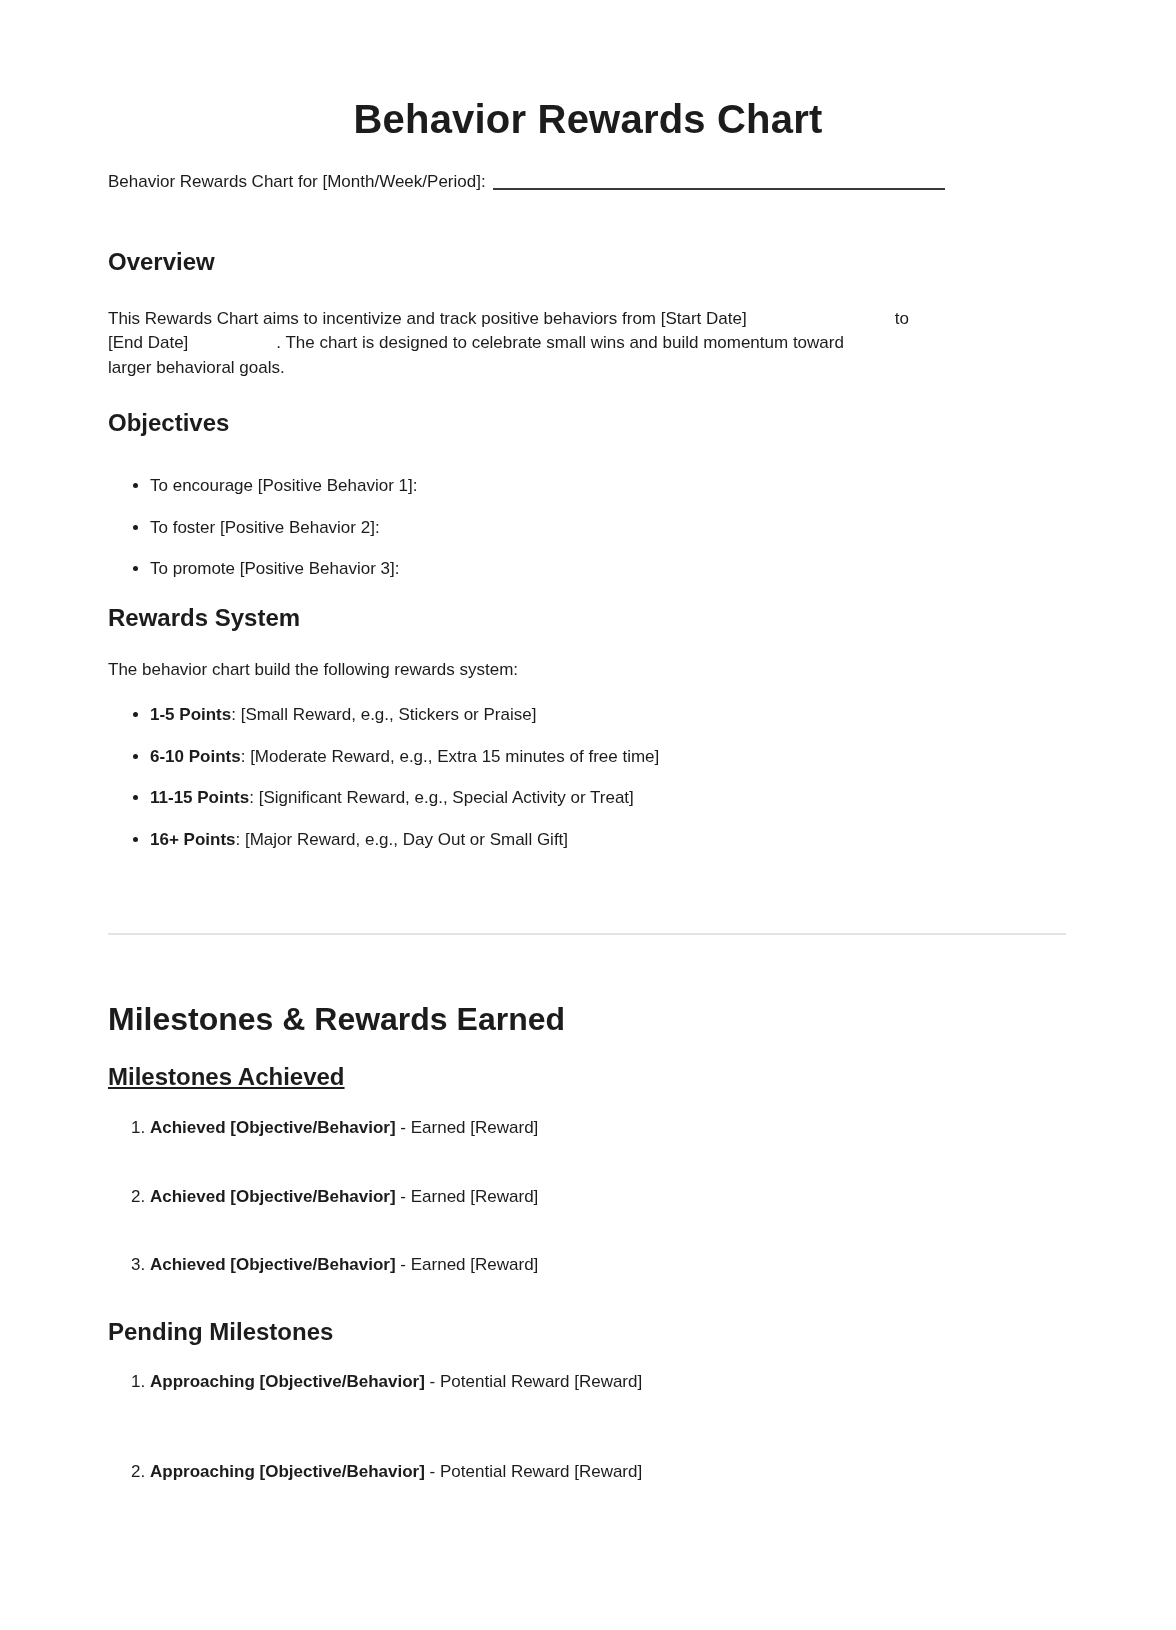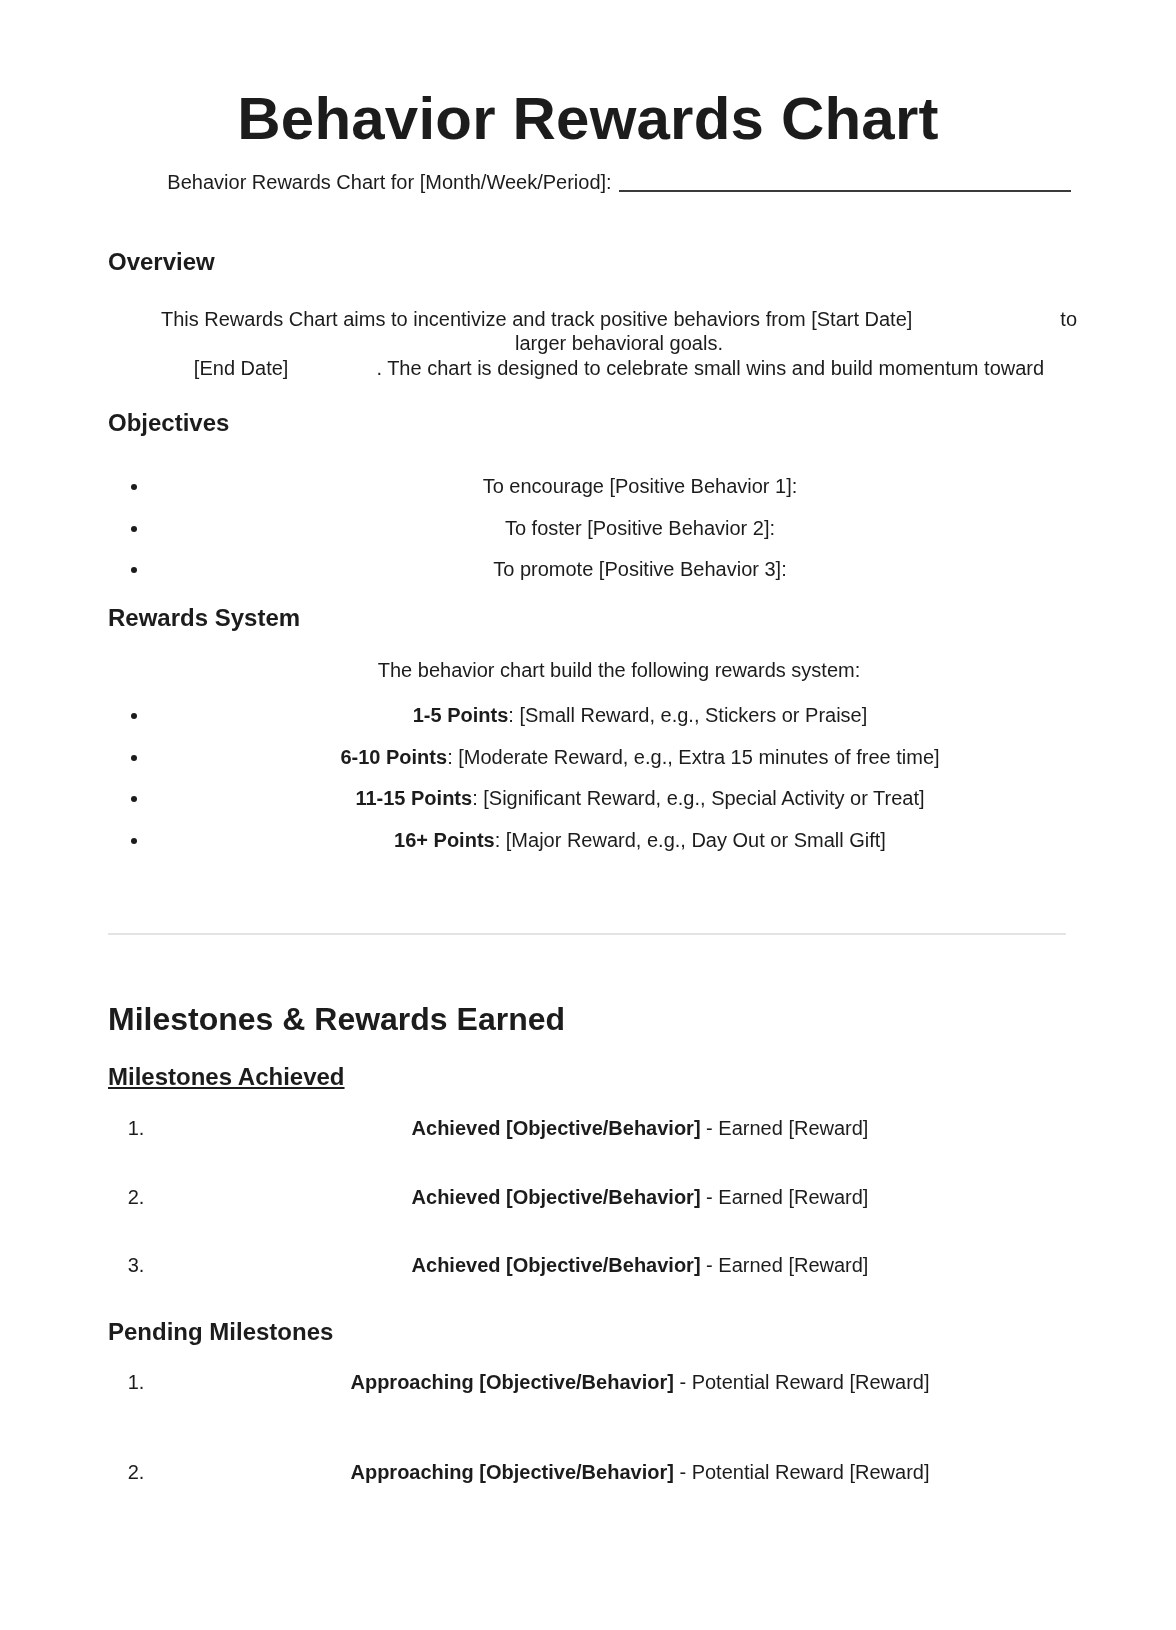--- a/index.html
+++ b/index.html
@@ -8,29 +8,29 @@
     width: 1176px;
     height: 1630px;
     background: #ffffff;
     font-family: "Liberation Sans", sans-serif;
     color: #1c1c1c;
     display: flow-root;
     overflow: hidden;
   }
   .doc-title {
     margin-top: 94px;
-    font-size: 60px;
+    font-size: 40px;
     line-height: 50px;
     font-weight: 700;
     text-align: center;
     letter-spacing: 0.2px;
   }
   .doc { padding-left: 108px; padding-right: 46px; display: flow-root; }
 
-  .body-text { font-size: 20px; line-height: 24.5px; text-align: center; }
+  .body-text { font-size: 17px; line-height: 24.5px; }
 
   .intro-line { margin-top: 26px; white-space: nowrap; }
   .blank-line {
     display: inline-block;
     width: 452px;
     height: 18px;
     border-bottom: 2px solid #3a3a3a;
     vertical-align: -3px;
     margin-left: 7px;
   }
@@ -87,22 +87,22 @@
   <div class="doc">
 
     <div class="body-text intro-line">
       <span>Behavior Rewards Chart for [Month/Week/Period]:</span><span class="blank-line"></span>
     </div>
 
     <div class="h2 h2-overview">Overview</div>
 
     <div class="body-text para">
       <span class="line"><span>This Rewards Chart aims to incentivize and track positive behaviors from [Start Date]</span><span class="gap-start-date"></span><span>to</span></span>
+      <span class="line"><span>[End Date]</span><span class="gap-end-date"></span><span>. The chart is designed to celebrate small wins and build momentum toward</span></span>
       <span class="line">larger behavioral goals.</span>
-      <span class="line"><span>[End Date]</span><span class="gap-end-date"></span><span>. The chart is designed to celebrate small wins and build momentum toward</span></span>
     </div>
 
     <div class="h2 h2-objectives">Objectives</div>
 
     <ul class="body-text bullets">
       <li>To encourage [Positive Behavior 1]:</li>
       <li>To foster [Positive Behavior 2]:</li>
       <li>To promote [Positive Behavior 3]:</li>
     </ul>
 

